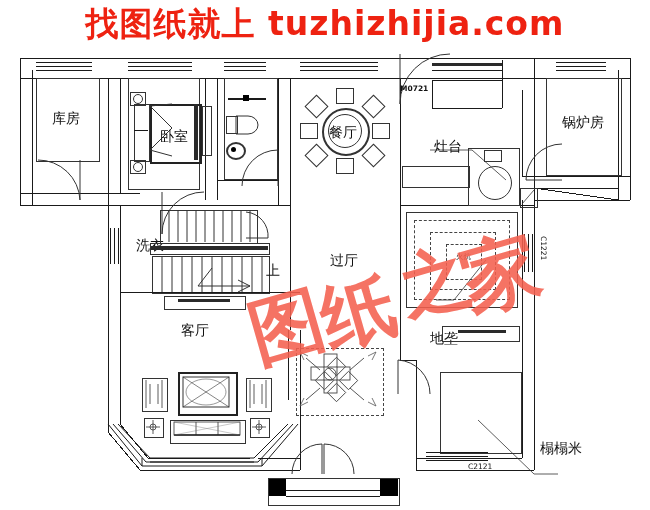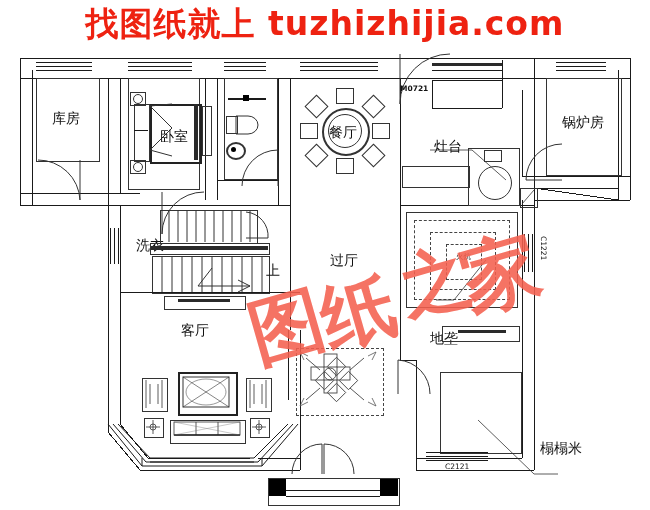--- a/index.html
+++ b/index.html
@@ -376,21 +376,21 @@
   <div class="vlbl" style="left:548px; top:236px;">C1221</div>
 
   <div class="box" style="left:520px; top:188px; width:16px; height:18px;"></div>
   <svg width="16" height="18" style="left:520px; top:188px;">
     <path d="M2,16 L14,2" stroke="#333" stroke-width="0.8"></path>
   </svg>
 
   <div class="ln" style="left:426px; top:452px; width:62px; height:1px;"></div>
   <div class="ln" style="left:426px; top:456px; width:62px; height:1px;"></div>
   <div class="ln" style="left:426px; top:460px; width:62px; height:1px;"></div>
-  <div class="lbl-sm" style="left:445px; top:462px;">C2121</div>
+  <div class="lbl-sm" style="left:468px; top:462px;">C2121</div>
 
   <div class="blk" style="left:268px; top:478px; width:18px; height:18px;"></div>
   <div class="blk" style="left:380px; top:478px; width:18px; height:18px;"></div>
   <div class="box" style="left:268px; top:478px; width:130px; height:26px;"></div>
   <div class="ln" style="left:286px; top:490px; width:94px; height:1px;"></div>
   <div class="ln" style="left:286px; top:496px; width:94px; height:1px;"></div>
 
   <div class="lbl-sm" style="left:400px; top:84px;font-weight:bold;">M0721</div>
 
   <div class="stamp" style="left:250px; top:278px; font-size:74px;">图</div>

